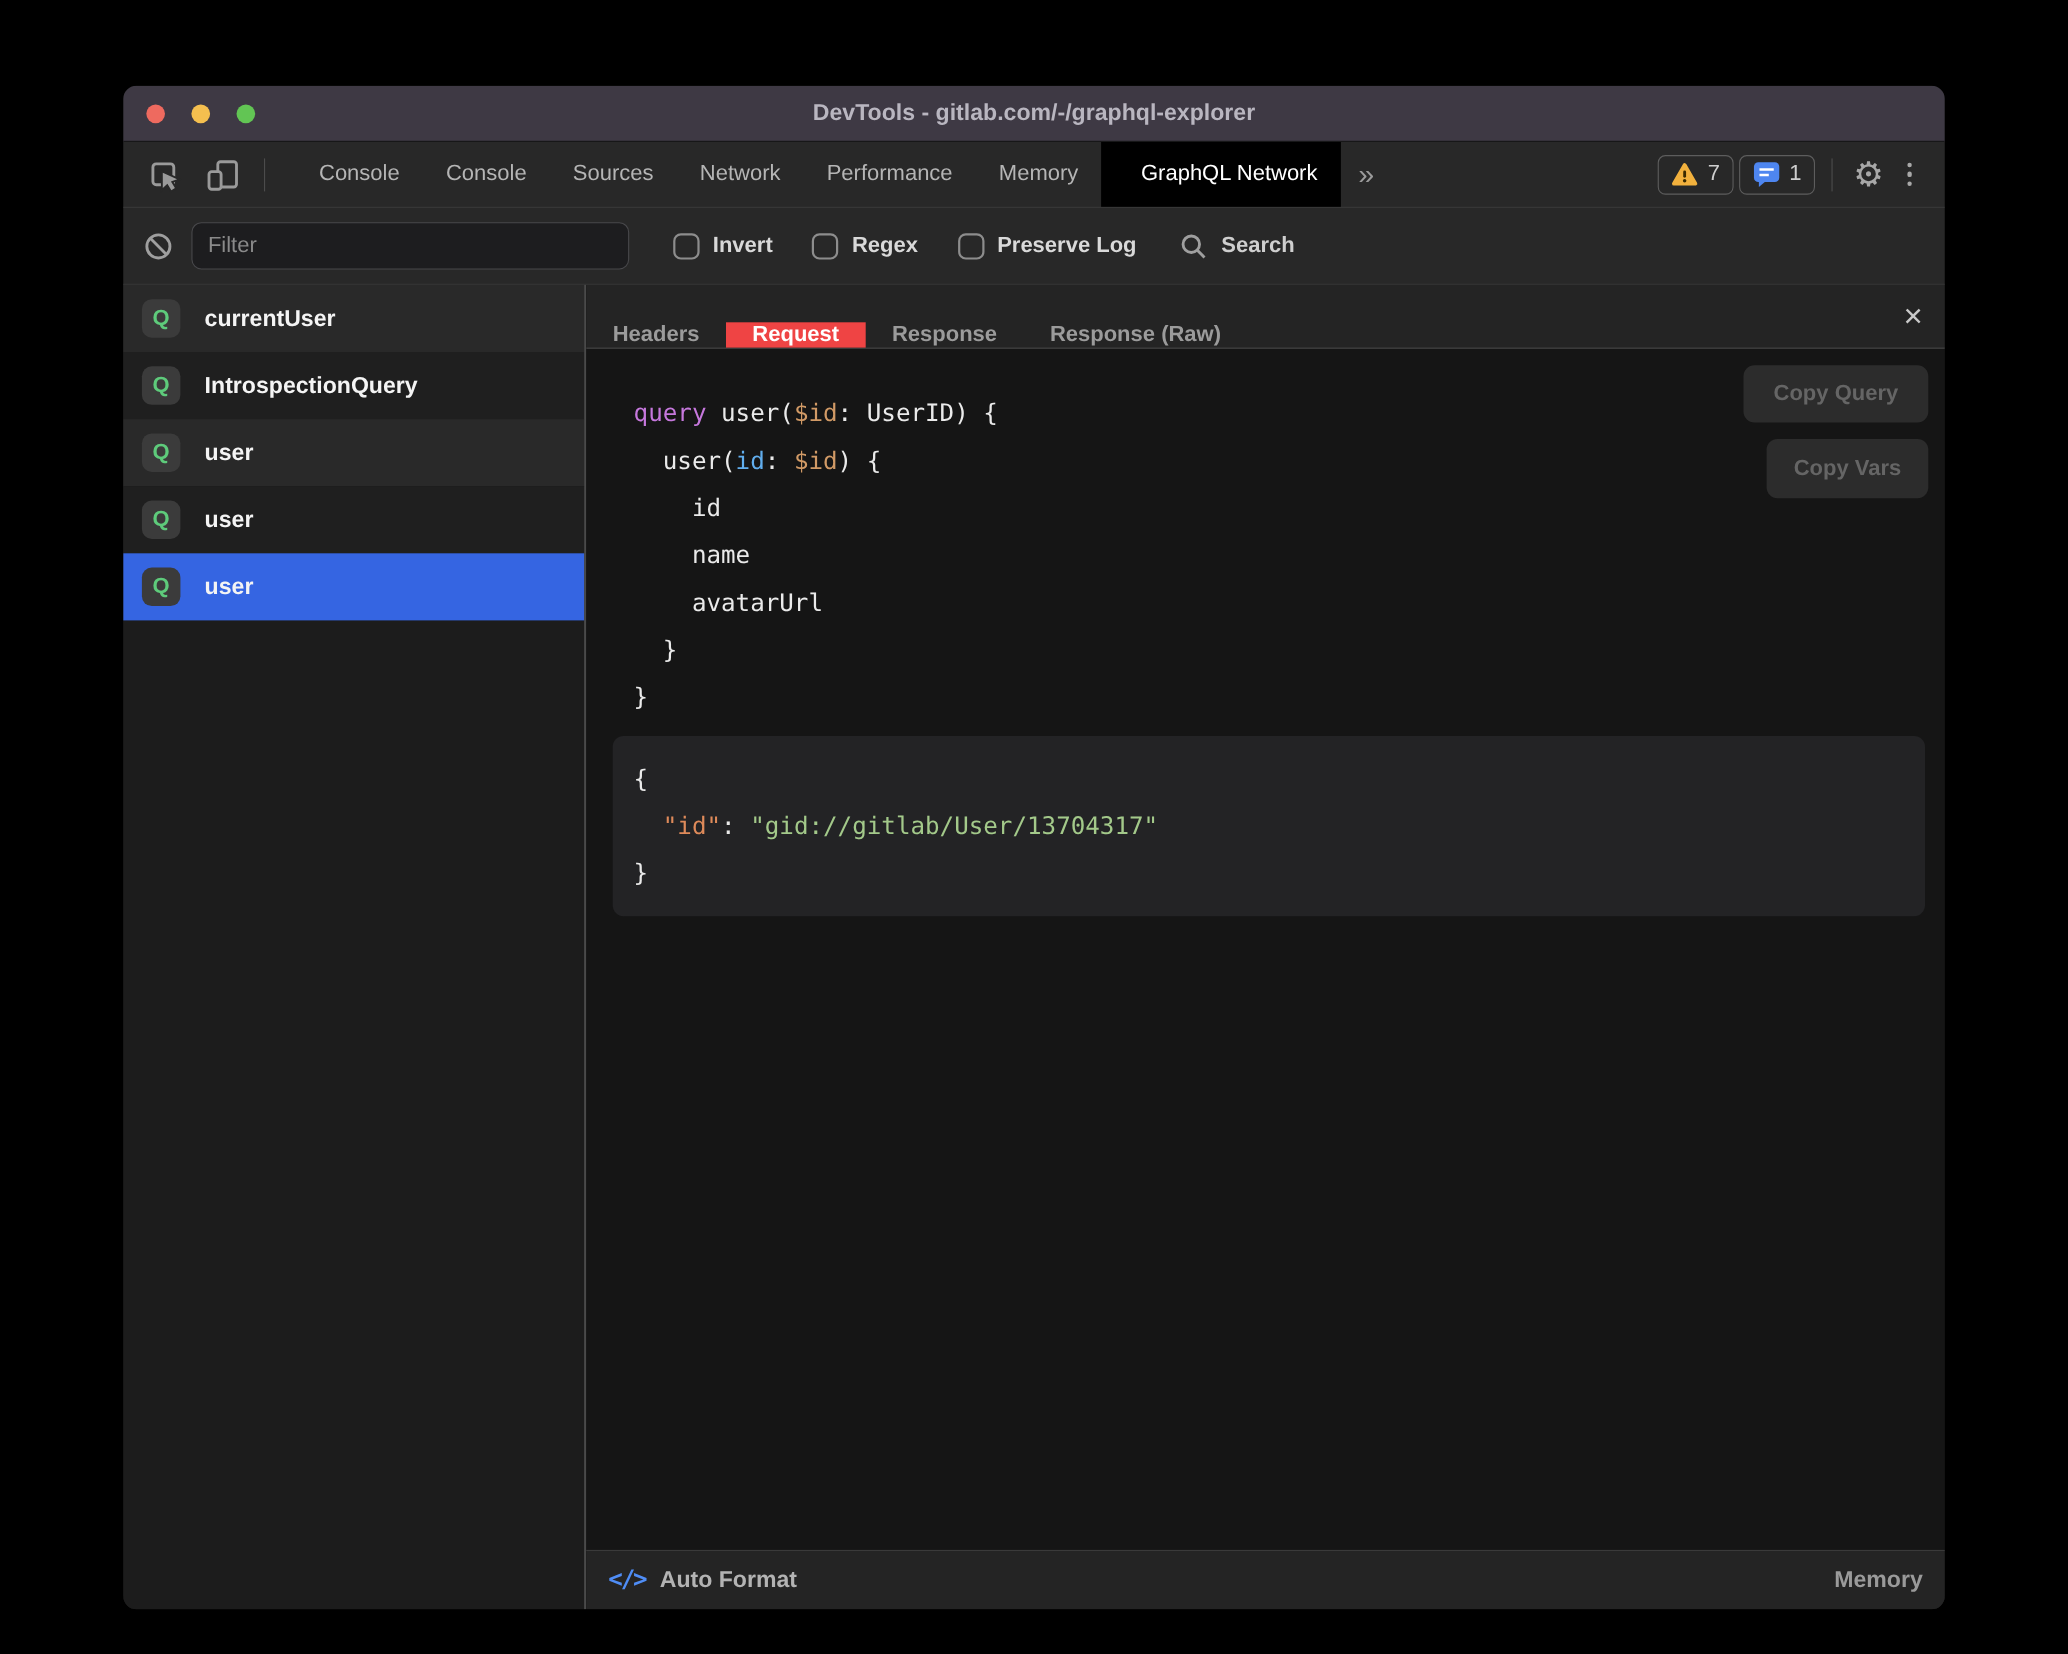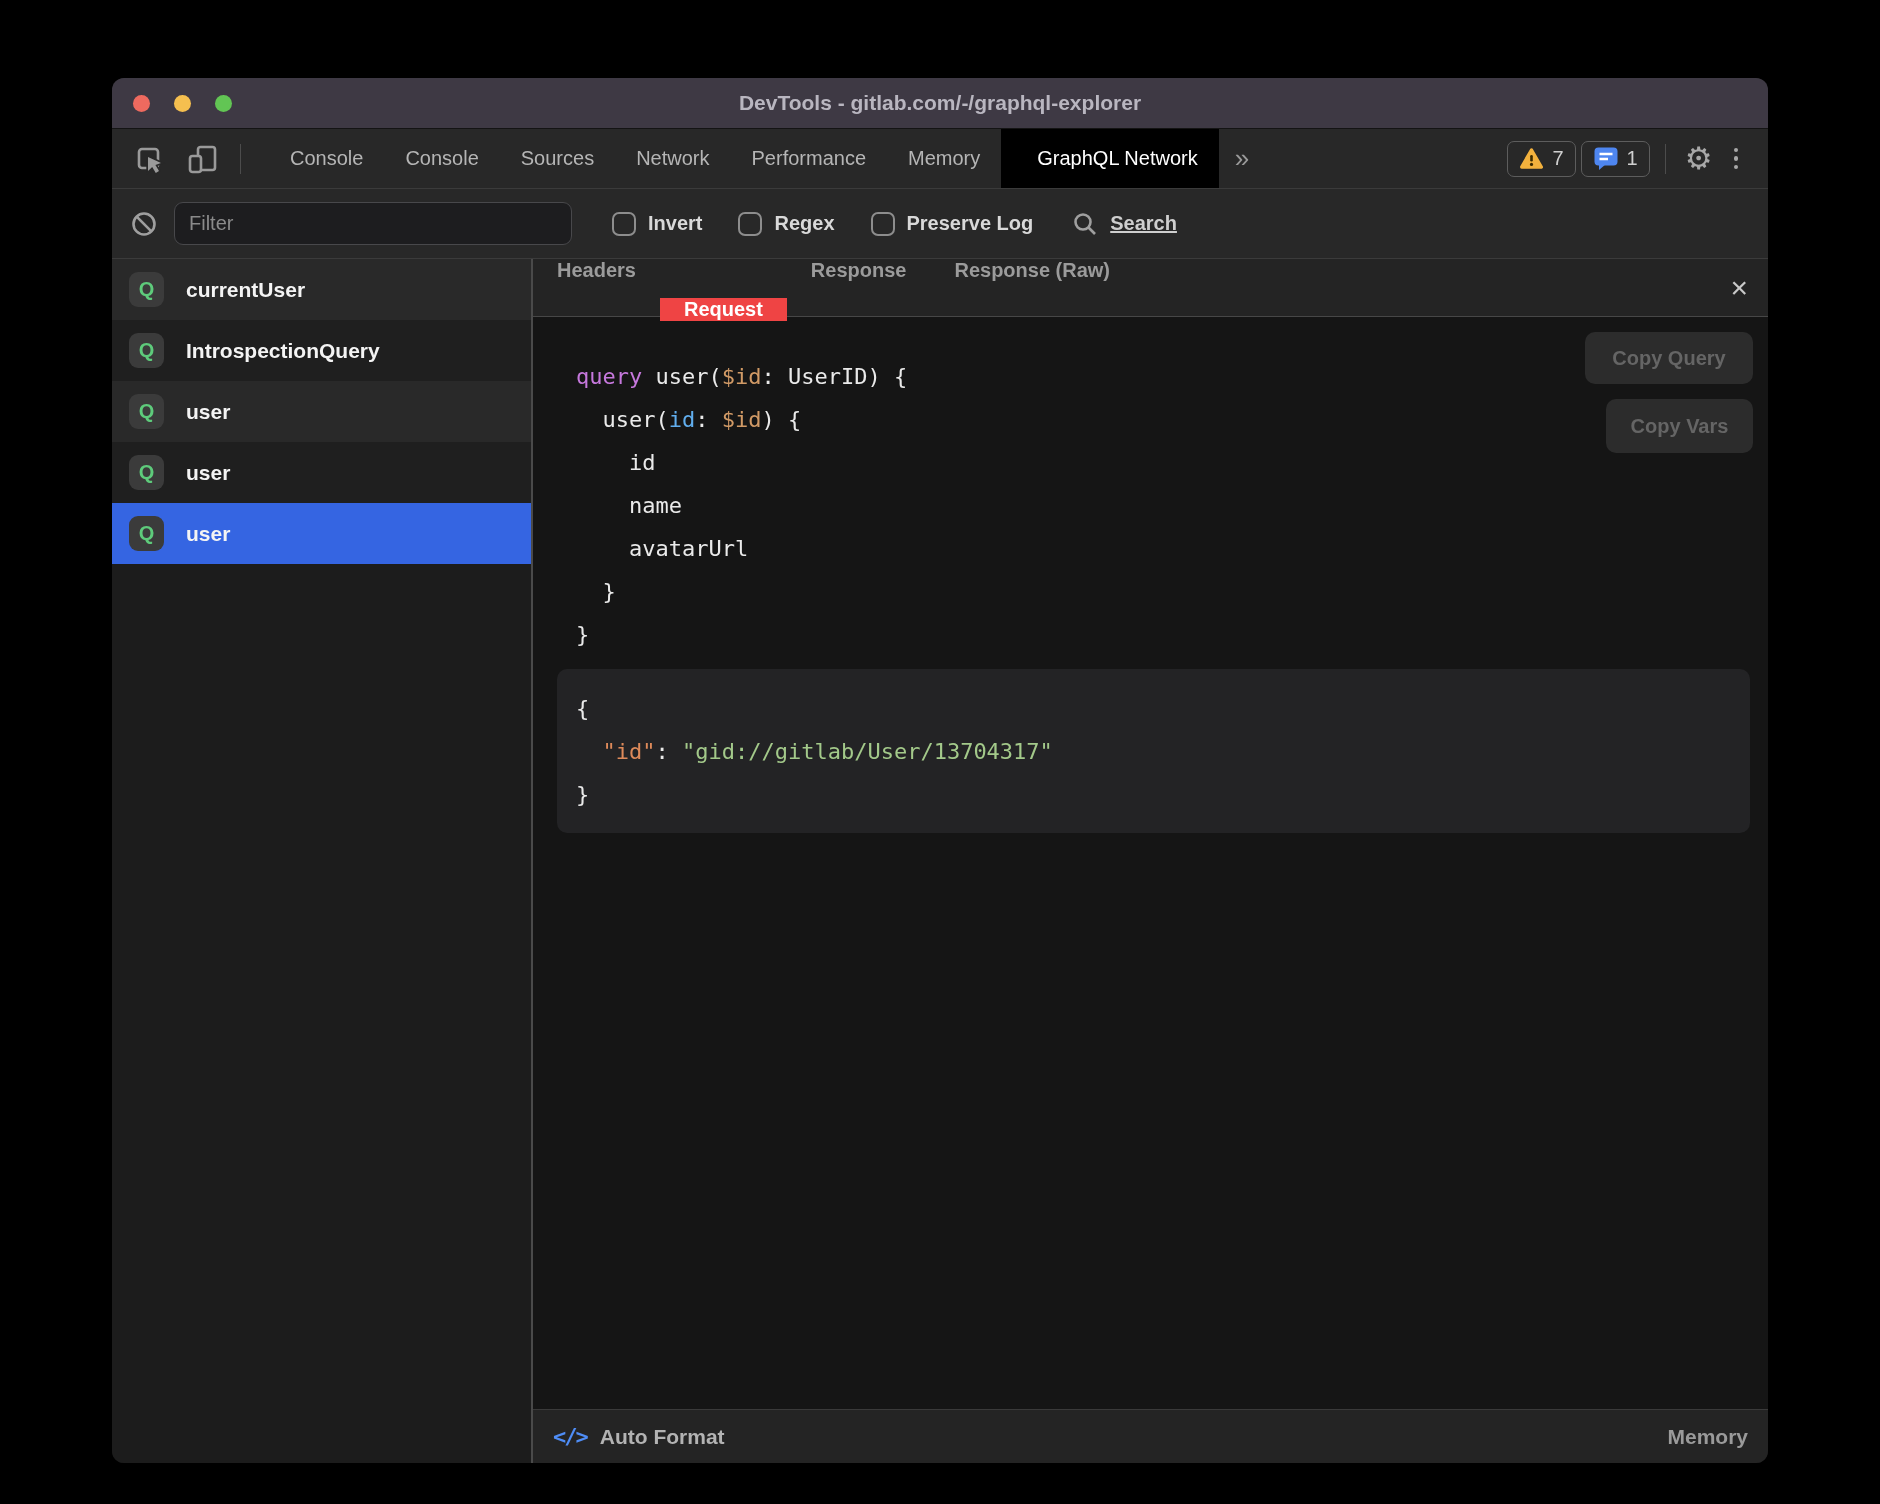--- a/index.html
+++ b/index.html
@@ -63,21 +63,21 @@
     width:398px; height:43px; background:#1d1d1f; border:1px solid #48484b; border-radius:9px;
     color:#e8e8e8; font-size:20px; padding:0 14px; outline:none;
     font-family:"Liberation Sans",sans-serif;
   }
   .filter-input::placeholder { color:#8a8a8a; }
   .cb-group { display:flex; align-items:center; margin-left:40px; gap:36px; }
   .cb { display:flex; align-items:center; gap:12px; cursor:pointer; }
   .cb .box { width:24px; height:24px; border:2px solid #8d8d8d; border-radius:7px; display:block; }
   .cb .lbl { font-size:20px; font-weight:600; color:#d9d9d9; }
   .search-group { display:flex; align-items:center; gap:11px; margin-left:38px; cursor:pointer; background:none; border:none; }
-  .search-group .lbl { font-size:20px; font-weight:600; color:#cfcfcf;text-decoration:underline; }
+  .search-group .lbl { font-size:20px; font-weight:600; color:#cfcfcf; }
   
   .main { flex:1; display:flex; min-height:0; }
   .sidebar { width:421px; flex:0 0 421px; background:#1c1c1c; border-right:2px solid #4a4a4a; display:flex; flex-direction:column; }
   .sidebar-header {
     height:58px; flex:0 0 58px; background:#262626; border-bottom:1px solid #3f3f3f;
     display:flex; align-items:center; padding-left:18px;
     font-size:20px; font-weight:700; color:#f1f1f1;
   }
   .s-row { height:61px; display:flex; align-items:center; padding-left:17px; cursor:pointer; }
   .s-row:nth-child(odd) { background:#292929; }
@@ -258,21 +258,21 @@
           </div>
           <div class="s-row selected">
             <span class="q-badge">Q</span>
             <span class="s-label">user</span>
           </div>
         </div>
     </aside>
 
     <section class="detail">
       <div class="detail-tabs">
-        <div style="display:flex;align-items:flex-start;">
+        <div style="display:flex;align-items:flex-end;">
             <div class="d-tab">Headers</div>
             <div class="d-tab active">Request</div>
             <div class="d-tab">Response</div>
             <div class="d-tab">Response (Raw)</div>
           </div>
         <button class="close-btn"><span>×</span></button>
       </div>
       <div class="detail-content">
         <div class="code query-code"><div class="code-line"><span class="tok-keyword">query </span><span class="tok-plain">user(</span><span class="tok-variable">$id</span><span class="tok-plain">: UserID) {</span></div><div class="code-line"><span class="tok-plain">  user(</span><span class="tok-argument">id</span><span class="tok-plain">: </span><span class="tok-variable">$id</span><span class="tok-plain">) {</span></div><div class="code-line"><span class="tok-plain">    id</span></div><div class="code-line"><span class="tok-plain">    name</span></div><div class="code-line"><span class="tok-plain">    avatarUrl</span></div><div class="code-line"><span class="tok-plain">  }</span></div><div class="code-line"><span class="tok-plain">}</span></div></div>
         <div class="vars-box">

